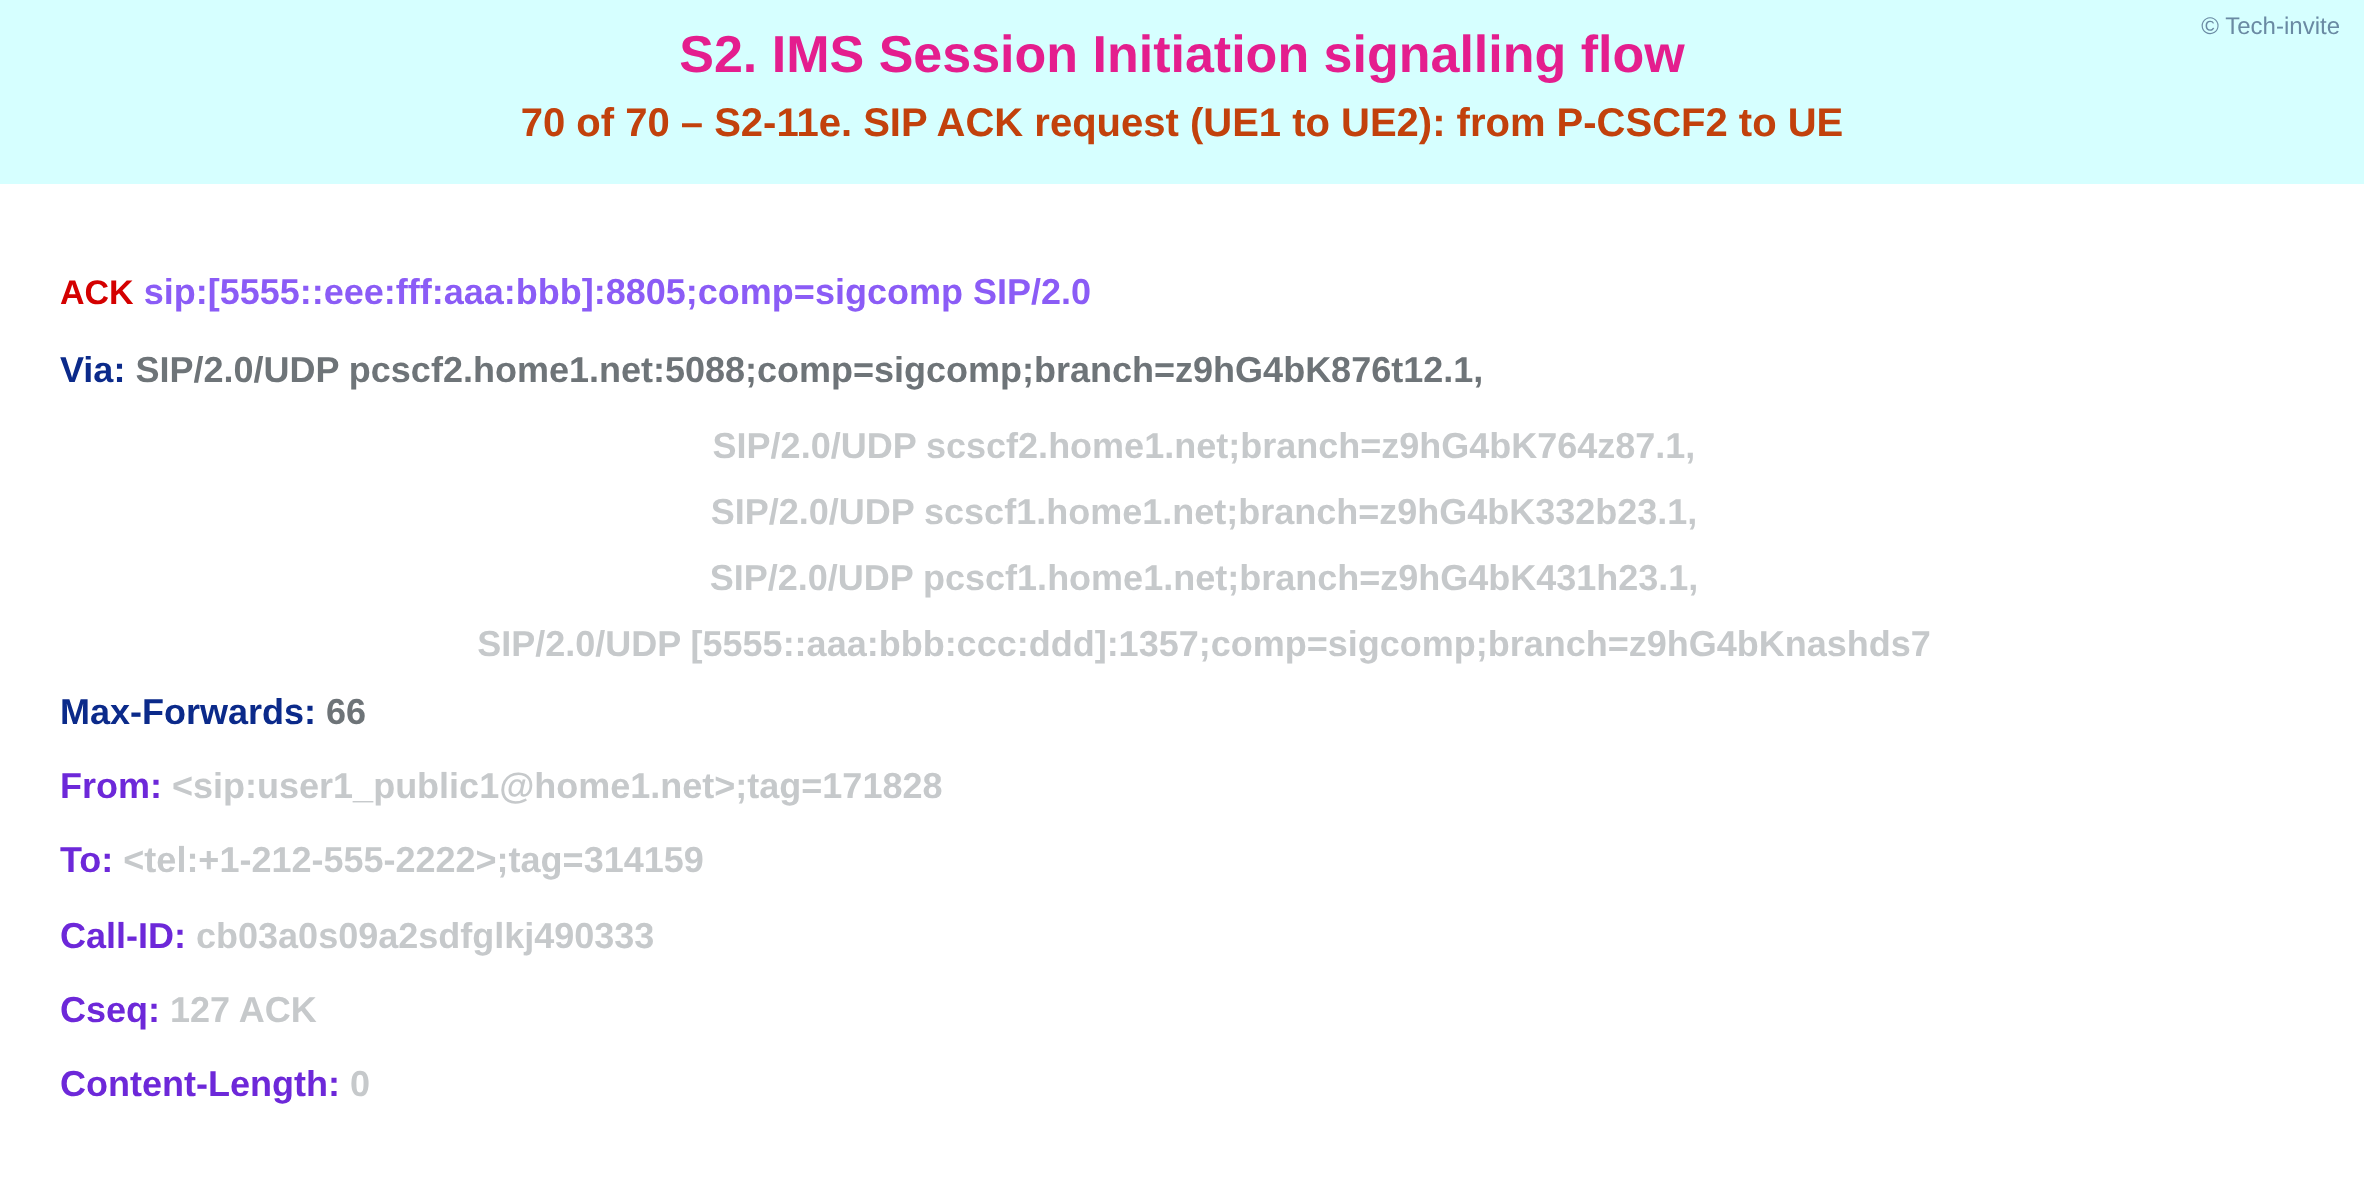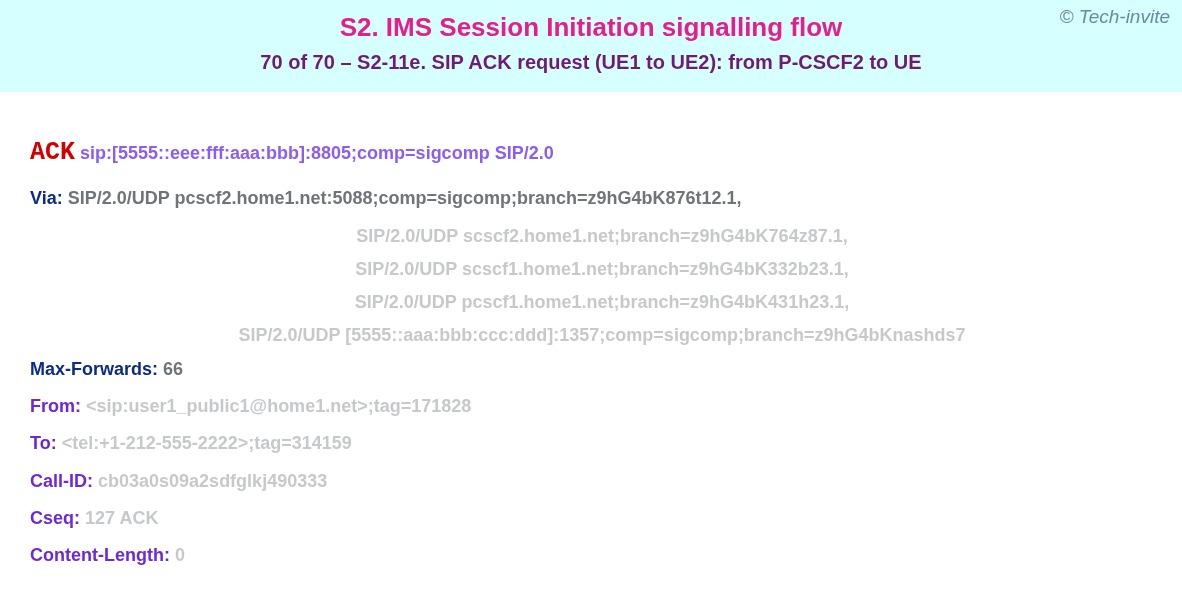--- a/index.html
+++ b/index.html
@@ -17,48 +17,46 @@
       background: #d6ffff;
       padding: 12px 0 18px 0;
       text-align: center;
       position: relative;
     }
     .copyright {
       position: absolute;
       top: 6px;
       right: 12px;
       color: #6a8aa3;
-      font-size: 19px;
-      font-style: italic;
+      font-size: 12px;
     }
     .title {
       color: #e41e8e;
       font-size: 26px;
       font-weight: bold;
       margin-bottom: 8px;
     }
     .subtitle {
-      color: #701a75;
+      color: #c2410c;
       font-size: 20px;
       font-weight: bold;
     }
     .content {
       padding: 38px 30px 10px 30px;
       font-size: 18px;
       line-height: 1.85;
       font-weight: bold;
     }
     .request-line {
       margin-bottom: 6px;
     }
     .method {
       color: #d40000;
-      font-size: 25px;
+      font-size: 17px;
       font-weight: bold;
-      font-family: Liberation Mono, monospace;
     }
     .request-uri {
       color: #8b5cf6;
       font-size: 18px;
       font-weight: bold;
     }
     .header-line {
       margin-bottom: 4px;
     }
     .hdr-name-dark {

